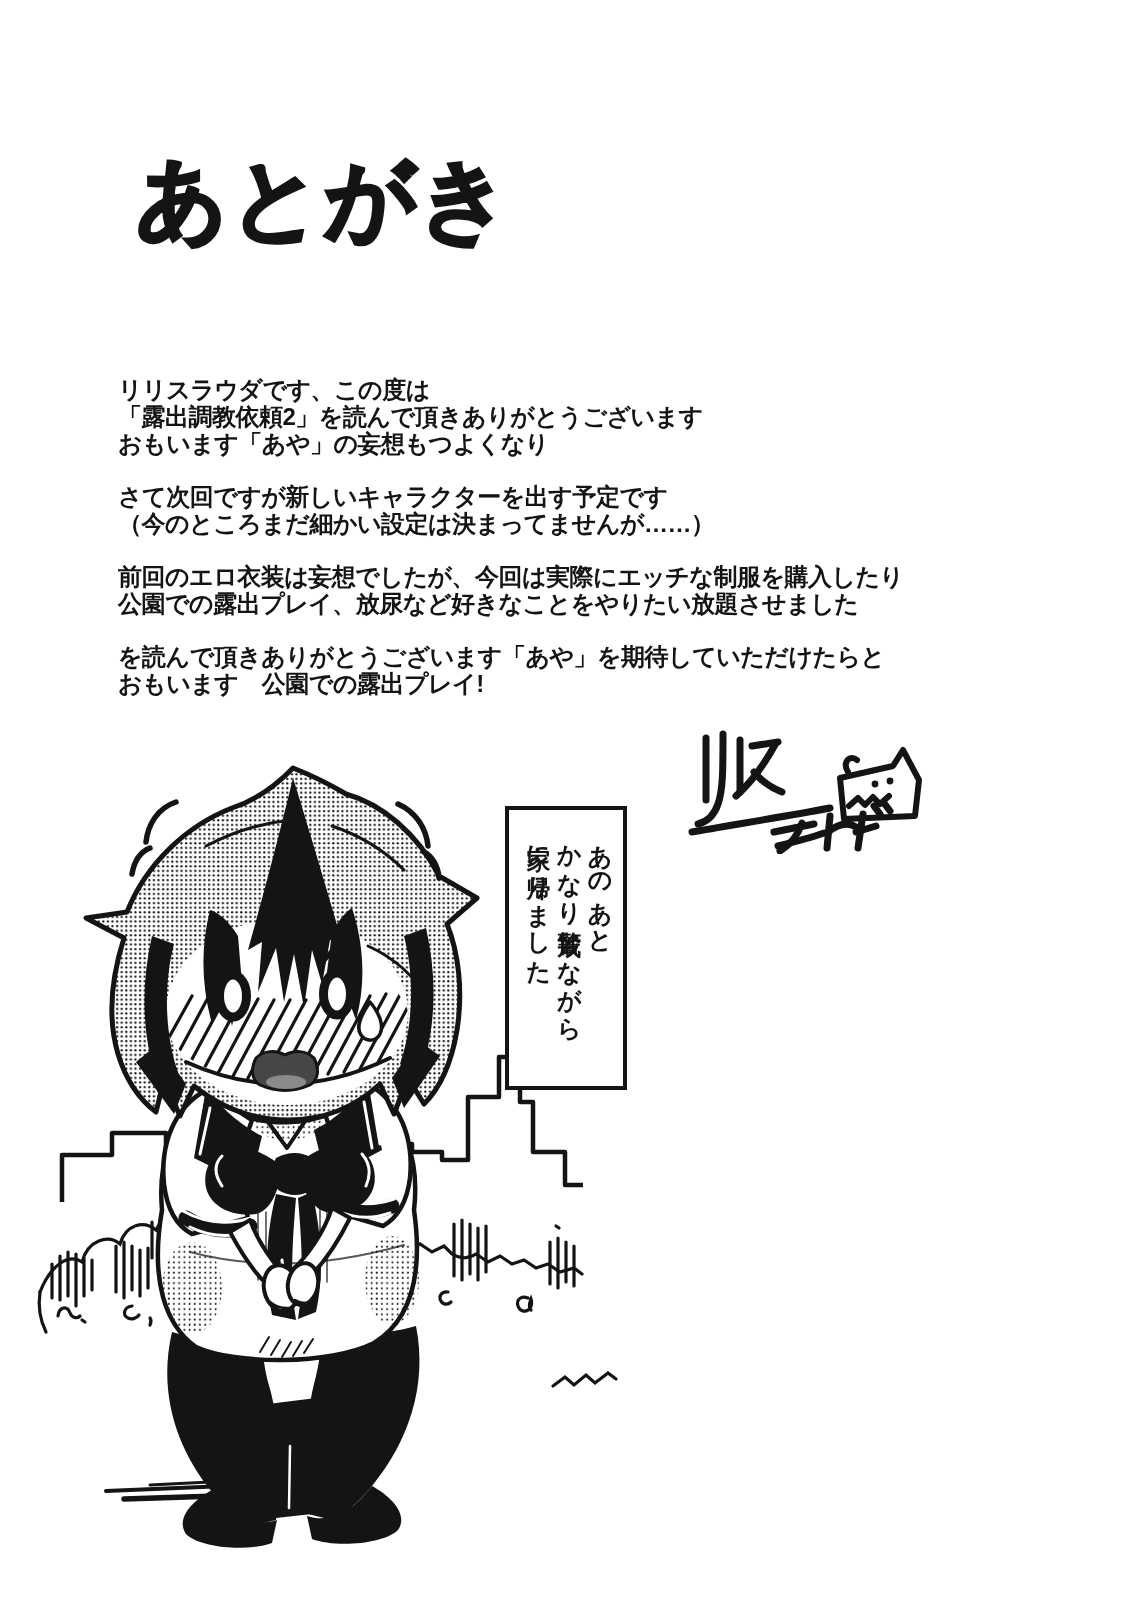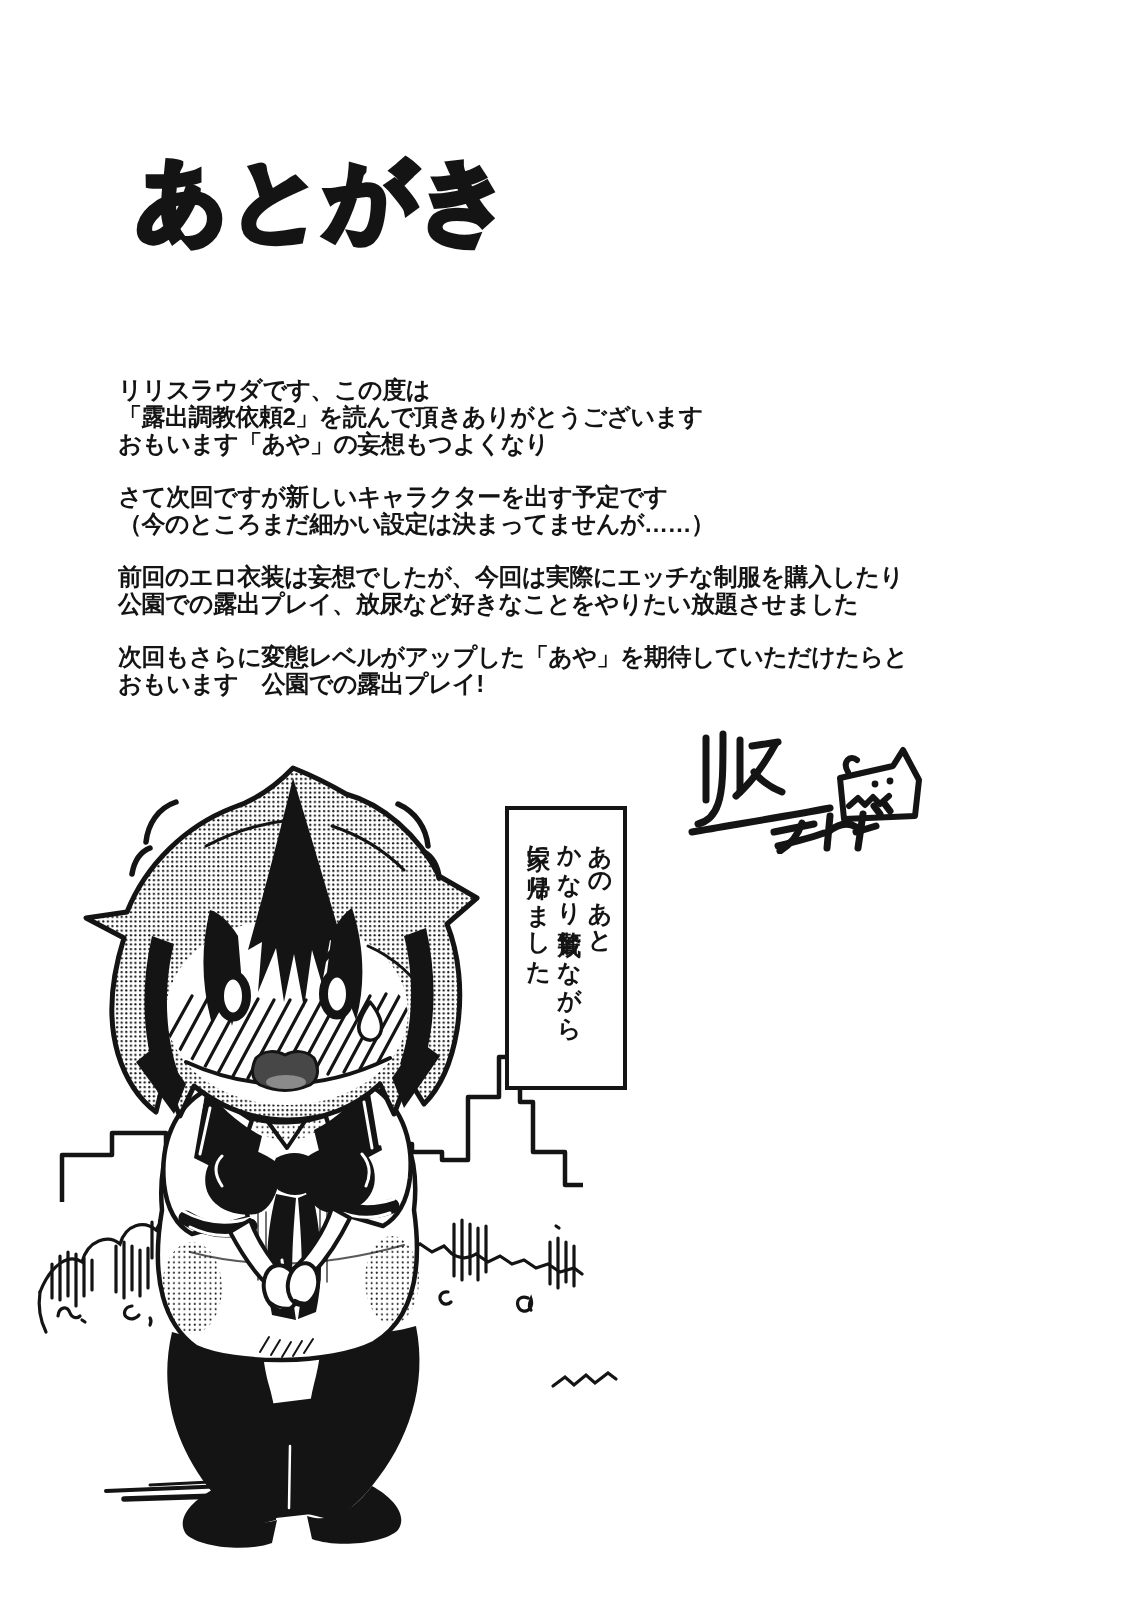--- a/index.html
+++ b/index.html
@@ -3,22 +3,22 @@
 <meta charset="utf-8">
 <style>
   html,body{margin:0;padding:0;background:#e8e8e8;}
   .page{
     position:relative;width:1144px;height:1600px;background:#ffffff;
     margin:0 auto;overflow:hidden;color:#141414;
     font-family:"Liberation Sans","DejaVu Sans",sans-serif;
   }
   .title{
     position:absolute;left:136px;top:150px;margin:0;
-    font-size:90px;font-weight:700;line-height:1.1;letter-spacing:2px;
-    -webkit-text-stroke:6px #141414;color:#701a75;white-space:nowrap;
+    font-size:90px;font-weight:400;line-height:1.1;letter-spacing:2px;
+    -webkit-text-stroke:6px #141414;color:#0f172a;white-space:nowrap;
   }
   .body-text{
     position:absolute;left:118px;top:352px;
     font-size:24px;font-weight:700;line-height:27px;letter-spacing:-0.5px;
     white-space:nowrap;
     margin-top:24px;
   }
   .body-text p{margin:0 0 26px 0;}
   .speech-box{
     position:absolute;left:505px;top:806px;width:122px;height:284px;
@@ -48,21 +48,21 @@
     </p>
     <p>
       <span class="ln">さて次回ですが新しいキャラクターを出す予定です</span><br>
       <span class="ln">（今のところまだ細かい設定は決まってませんが……）</span>
     </p>
     <p>
       <span class="ln">前回のエロ衣装は妄想でしたが、今回は実際にエッチな制服を購入したり</span><br>
       <span class="ln">公園での露出プレイ、放尿など好きなことをやりたい放題させました</span>
     </p>
     <p>
-      <span class="ln">次回もさらに変態レベルがアップした「あや」を期待していただけたらと</span><br>
+      <span class="ln">を読んで頂きありがとうございます「あや」を期待していただけたらと</span><br>
       <span class="ln">おもいます　公園での露出プレイ!</span>
     </p>
   </div>
 
   <div class="signature" role="img" aria-label="リリスラウダ">
     <svg viewBox="0 0 258 134">
       <g fill="none" stroke="#141414" stroke-width="7" stroke-linecap="round" stroke-linejoin="round">
         <path d="M28,18 L28,80"></path>
         <path d="M45,14 C45,50 45,70 40,84 C36,96 28,102 20,104"></path>
         <path d="M62,20 L62,72"></path>

